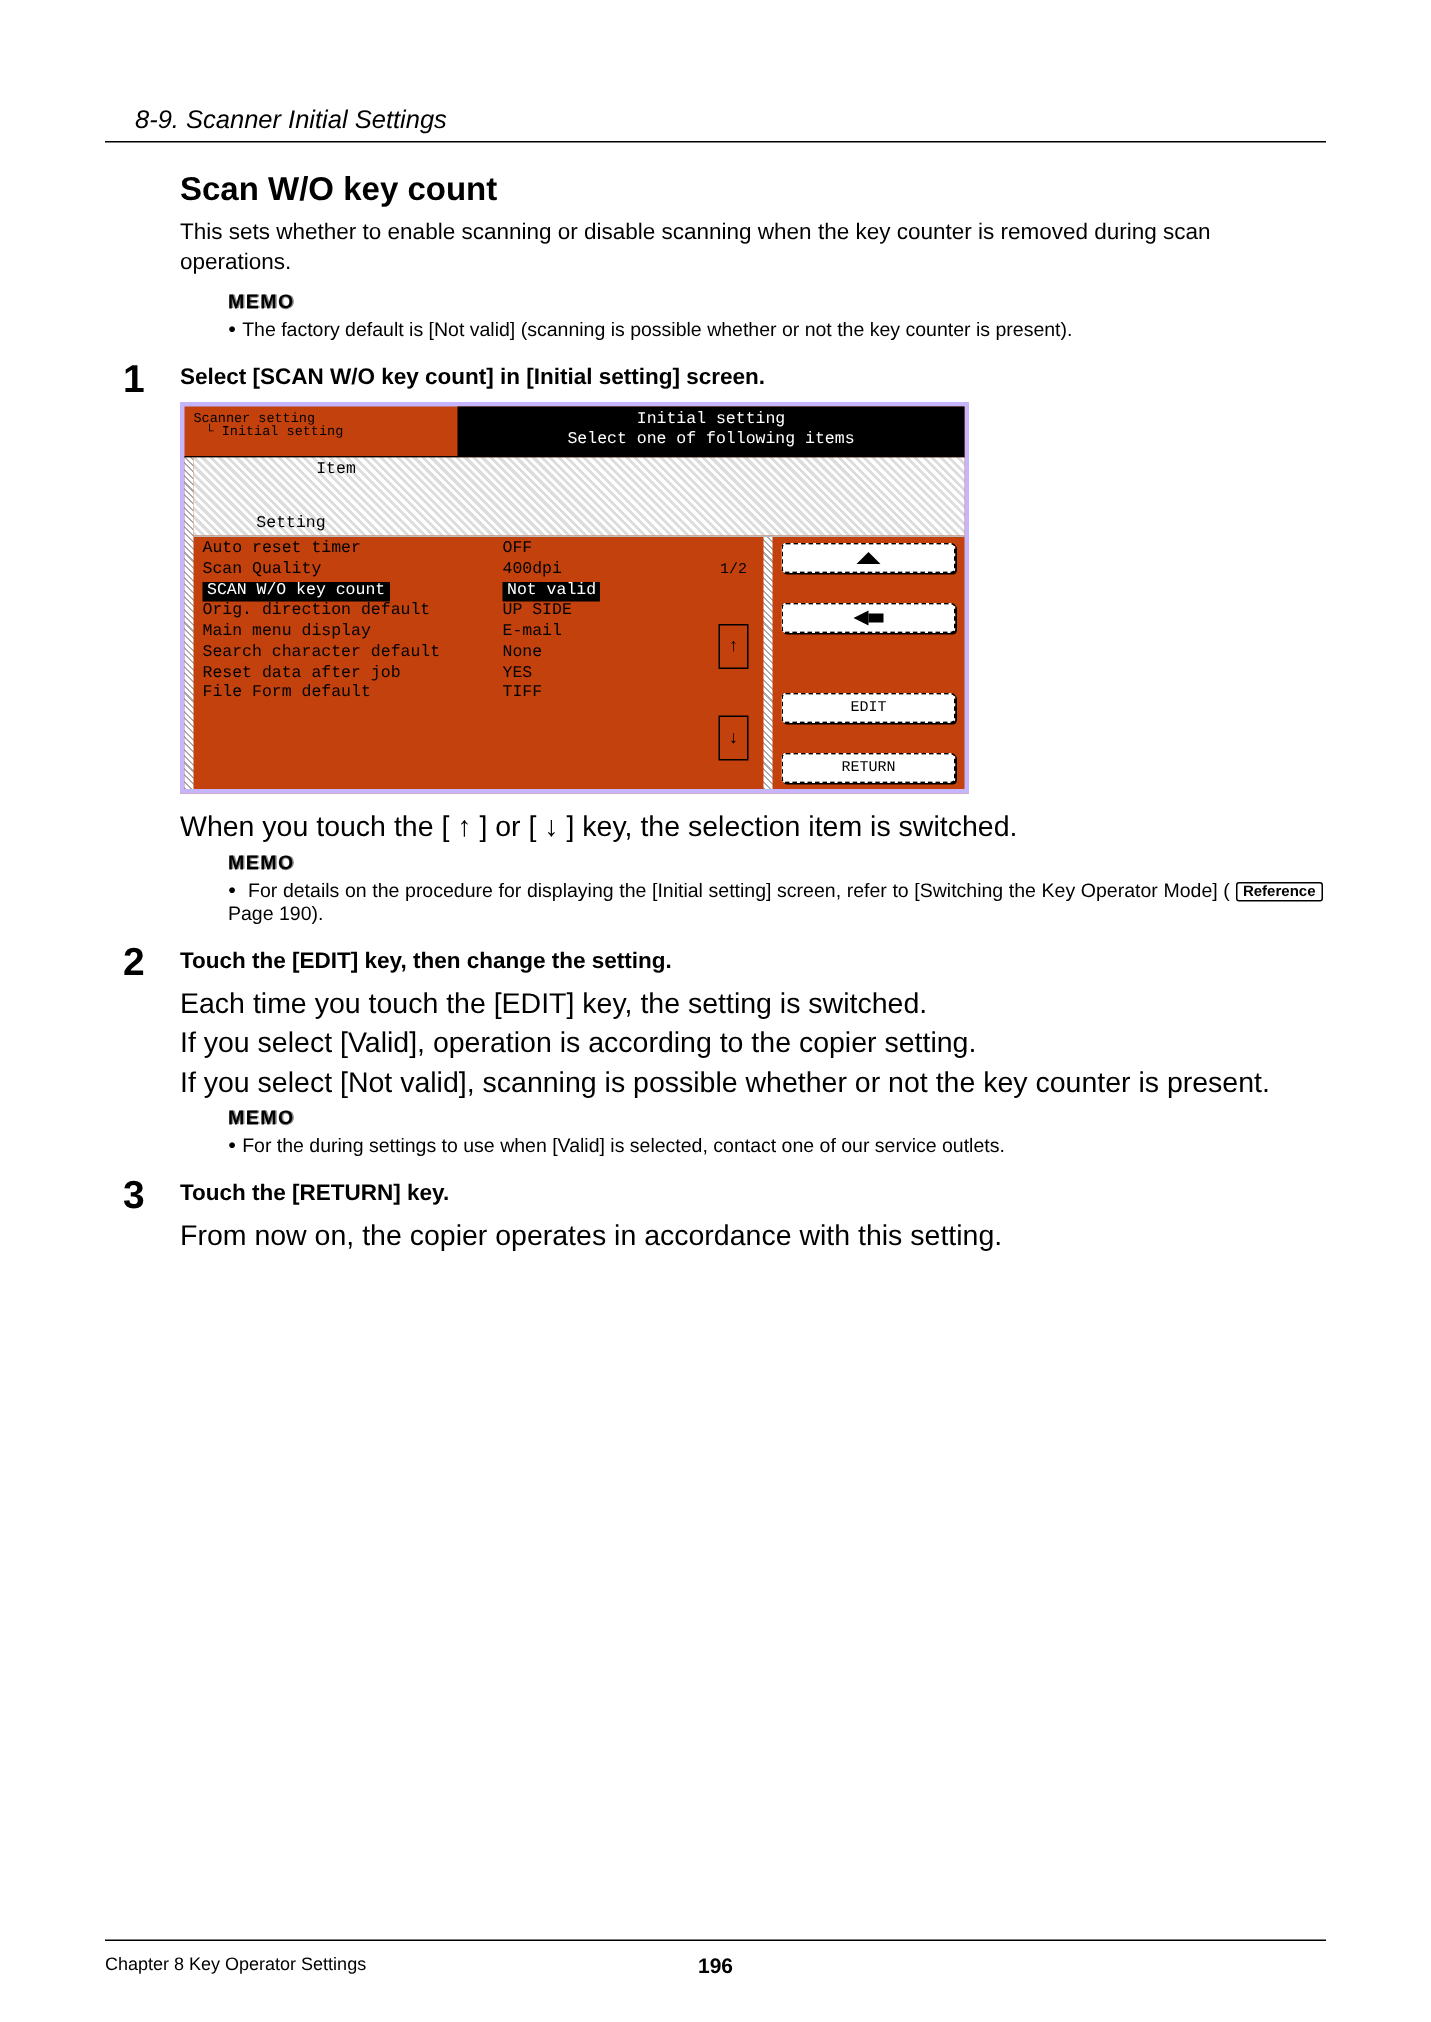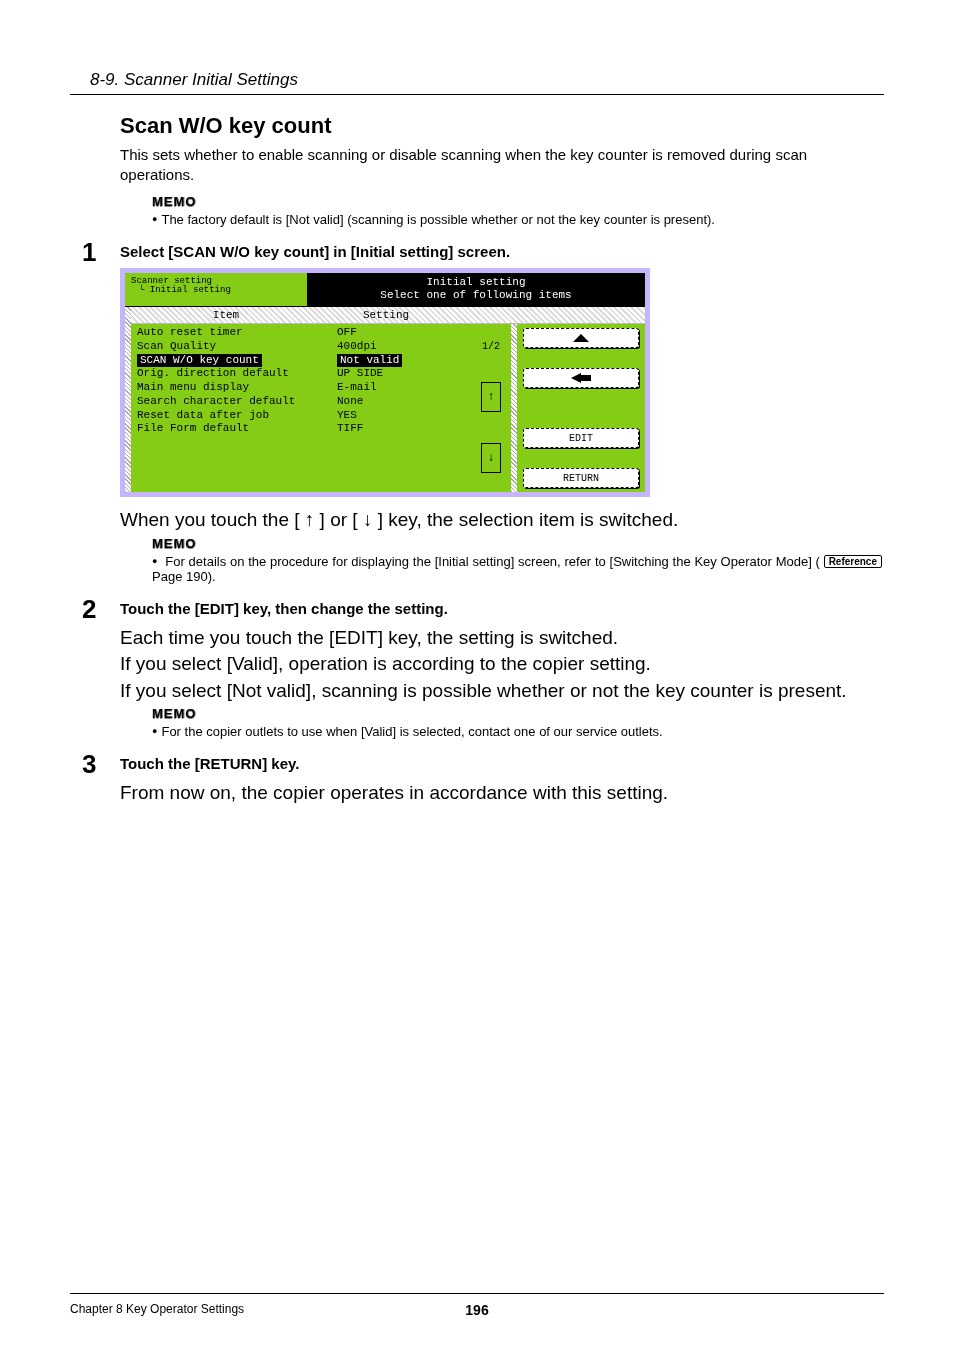--- a/index.html
+++ b/index.html
@@ -86,26 +86,26 @@
     font-size: 10px;
     padding: 0 4px;
     border-radius: 2px;
     vertical-align: 1px;
     margin-right: 2px;
     font-weight: bold;
   }
 
   
   .lcd {
-    border: 5px solid #c4b5fd;
+    border: 3px solid #c4b5fd;
     width: 520px;
     margin: 6px 0 10px 0;
     font-family: "Courier New", monospace;
     font-size: 11px;
-    background: #84cc16;
+    background: #c2410c;
   }
   .lcd-top {
     display: flex;
   }
   .lcd-top-left {
     width: 170px;
     padding: 4px 6px;
     border-right: 0;
     font-size: 9px;
     line-height: 1.1;
@@ -271,23 +271,23 @@
           <div class="lcd-top-right">
             <div>Initial setting</div>
             <div>Select one of following items</div>
           </div>
         </div>
 
         <div class="lcd-body" style="border-top:1px solid #000;">
           <div class="v-hatch-left"></div>
 
           <div style="flex:1;">
-            <div style="display:flex; border-bottom:1px solid #bbb;" class="hatched">
+            <div style="display:flex; border-bottom:1px solid #bbb;flex-direction:column;" class="hatched">
               <div class="hdr-cell" style="width:190px;">Item</div>
-              <div class="hdr-cell" style="width:130px;">Setting</div>
+              <div class="hdr-cell" style="width:130px;margin-top:20px;">Setting</div>
               <div style="flex:1;"></div>
             </div>
 
             <div style="display:flex;">
               <ul class="item-list" style="width:190px;">
                 <li>Auto reset timer</li>
                 <li>Scan Quality</li>
                 <li><span class="sel-row">SCAN W/O key count</span></li>
                 <li>Orig. direction default</li>
                 <li>Main menu display</li>
@@ -338,21 +338,21 @@
     </div>
 
     
     <div class="step">
       <div class="step-num">2</div>
       <div class="step-title">Touch the [EDIT] key, then change the setting.</div>
       <div class="step-body">Each time you touch the [EDIT] key, the setting is switched.</div>
       <div class="step-body">If you select [Valid], operation is according to the copier setting.</div>
       <div class="step-body">If you select [Not valid], scanning is possible whether or not the key counter is present.</div>
       <div class="memo">MEMO</div>
-      <div class="memo-note">For the copier outlets to use when [Valid] is selected, contact one of our service outlets.</div>
+      <div class="memo-note">For the during settings to use when [Valid] is selected, contact one of our service outlets.</div>
     </div>
 
     
     <div class="step">
       <div class="step-num">3</div>
       <div class="step-title">Touch the [RETURN] key.</div>
       <div class="step-body">From now on, the copier operates in accordance with this setting.</div>
     </div>
 
   </div>

